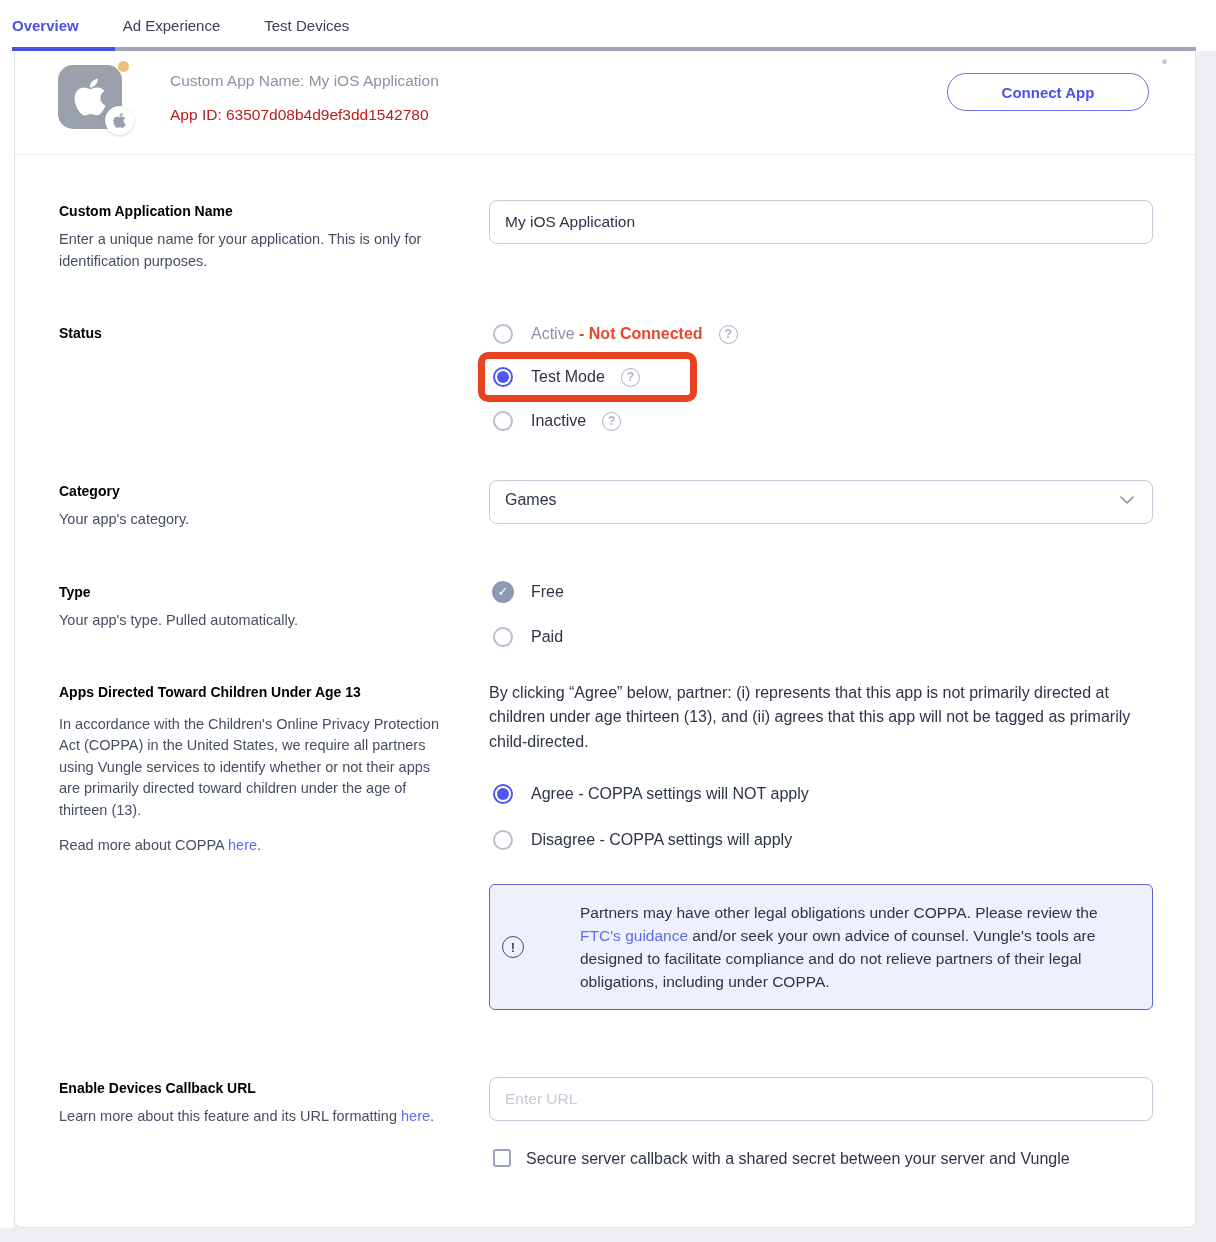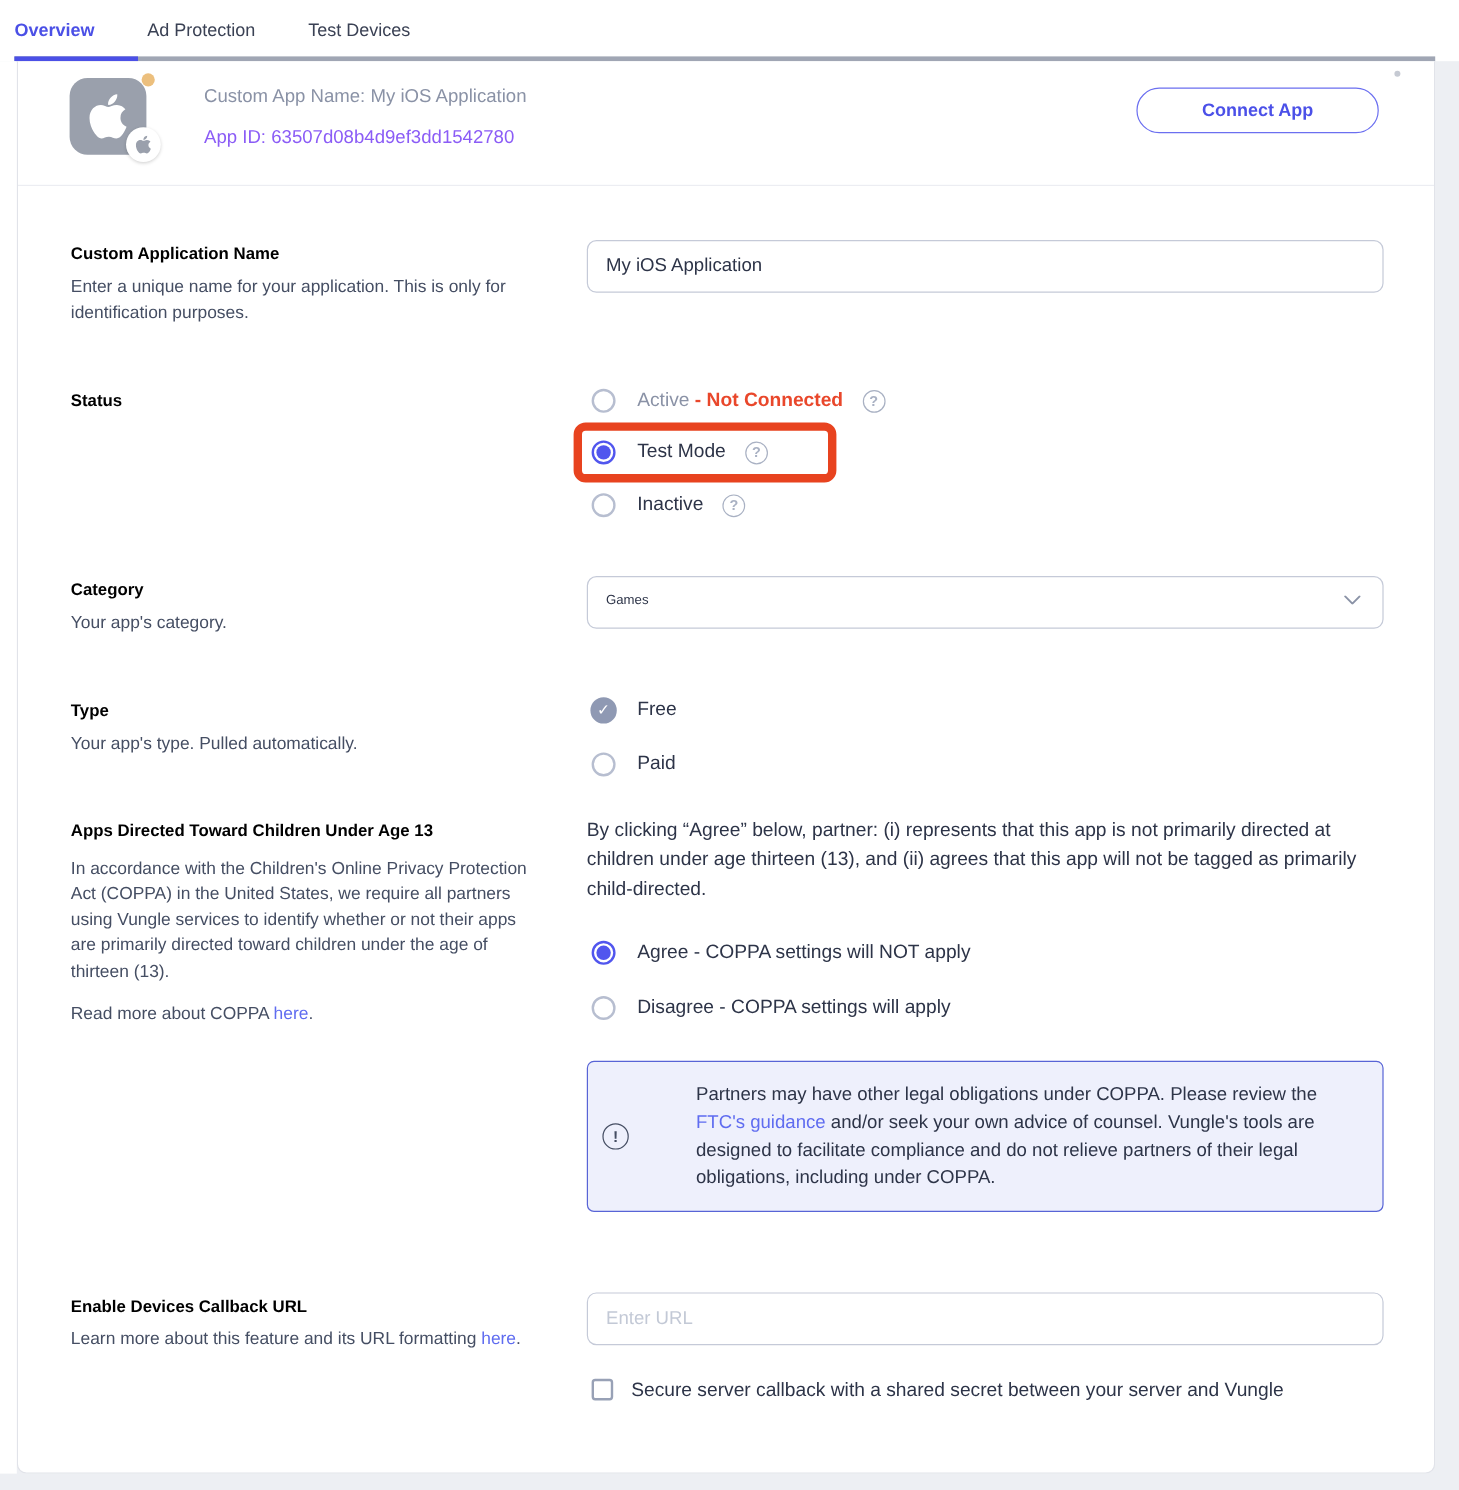--- a/index.html
+++ b/index.html
@@ -29,21 +29,21 @@
   
   .card-header { display:flex; align-items:flex-start; padding:14px 46px 0 43px; height:104px; border-bottom:1px solid #ecedf2; }
   .app-icon-wrap { position:relative; width:64px; height:64px; flex:0 0 64px; }
   .app-icon { width:64px; height:64px; background:#9aa0ac; border-radius:15px; display:flex; align-items:center; justify-content:center; }
   .app-icon svg { width:32px; height:42px; fill:#fff; }
   .app-icon-dot { position:absolute; top:-4px; right:-7px; width:11px; height:11px; border-radius:50%; background:#ecbf7d; }
   .app-icon-badge { position:absolute; bottom:-6px; right:-12px; width:29px; height:29px; border-radius:50%; background:#fff; box-shadow:0 1px 3px rgba(0,0,0,.18); display:flex; align-items:center; justify-content:center; }
   .app-icon-badge svg { width:13px; height:17px; fill:#9aa0ac; }
   .header-text { margin-left:48px; padding-top:7px; }
   .header-line1 { color:#8a92a6; font-size:15.5px; }
-  .header-line2 { color:#8b5cf6; font-size:15.5px; margin-top:16px; }
+  .header-line2 { color:#b91c1c; font-size:15.5px; margin-top:16px; }
   .connect-btn {
     margin-left:auto; margin-top:8px; width:202px; height:38px;
     border:1.5px solid #6b6ff0; border-radius:19px; background:#fff;
     color:#4b50e8; font-weight:700; font-size:15px; font-family:inherit;
     display:flex; align-items:center; justify-content:center; cursor:pointer;
   }
 
   
   .form { padding:45px 44px 0 44px; }
   .row { display:flex; align-items:flex-start; }
@@ -54,21 +54,21 @@
   .link { color:#5f6cf0; cursor:pointer; text-decoration:none; }
 
   .text-input {
     width:100%; height:44px; border:1px solid #c5cad8; border-radius:8px;
     font-family:inherit; font-size:15.5px; color:#2d3448; padding:0 15px; outline:none; background:#fff;
   }
   .text-input::placeholder { color:#c3c9d6; }
 
   .select {
     width:100%; height:44px; border:1px solid #c5cad8; border-radius:8px; background:#fff;
-    display:flex; align-items:center; padding:0 18px 4px 15px; font-size:11px; color:#2d3448; cursor:pointer;
+    display:flex; align-items:center; padding:0 18px 4px 15px; font-size:16px; color:#2d3448; cursor:pointer;
   }
   .select .chev { margin-left:auto; display:flex; }
 
   .choice-row { display:flex; align-items:center; padding-left:4px; cursor:pointer; }
   .radio { width:20px; height:20px; border-radius:50%; border:2px solid #b7bed0; background:#fff; flex:0 0 20px; position:relative; }
   .radio.checked { border-color:#5156ee; }
   .radio.checked::after { content:""; position:absolute; inset:2px; border-radius:50%; background:#5156ee; }
   .choice-label { font-size:16px; color:#2d3448; margin-left:18px; }
   .choice-label.muted { color:#8a92a6; }
   .red-bold { color:#e9472b; font-weight:700; }
@@ -109,21 +109,21 @@
   .mb49 { margin-bottom:49px; }
   .mb34 { margin-bottom:34px; }
   .mb67 { margin-bottom:67px; }
 </style>
 </head>
 <body>
 
 <div class="top-area">
   <div class="tabs">
     <div class="tab active">Overview</div>
-    <div class="tab">Ad Protection</div>
+    <div class="tab">Ad Experience</div>
     <div class="tab">Test Devices</div>
   </div>
   <div class="tab-divider">
     <div class="active-seg"></div>
   </div>
 </div>
 <div class="left-gutter"></div>
 
 <div class="card">
   <div class="corner-dot"></div>

